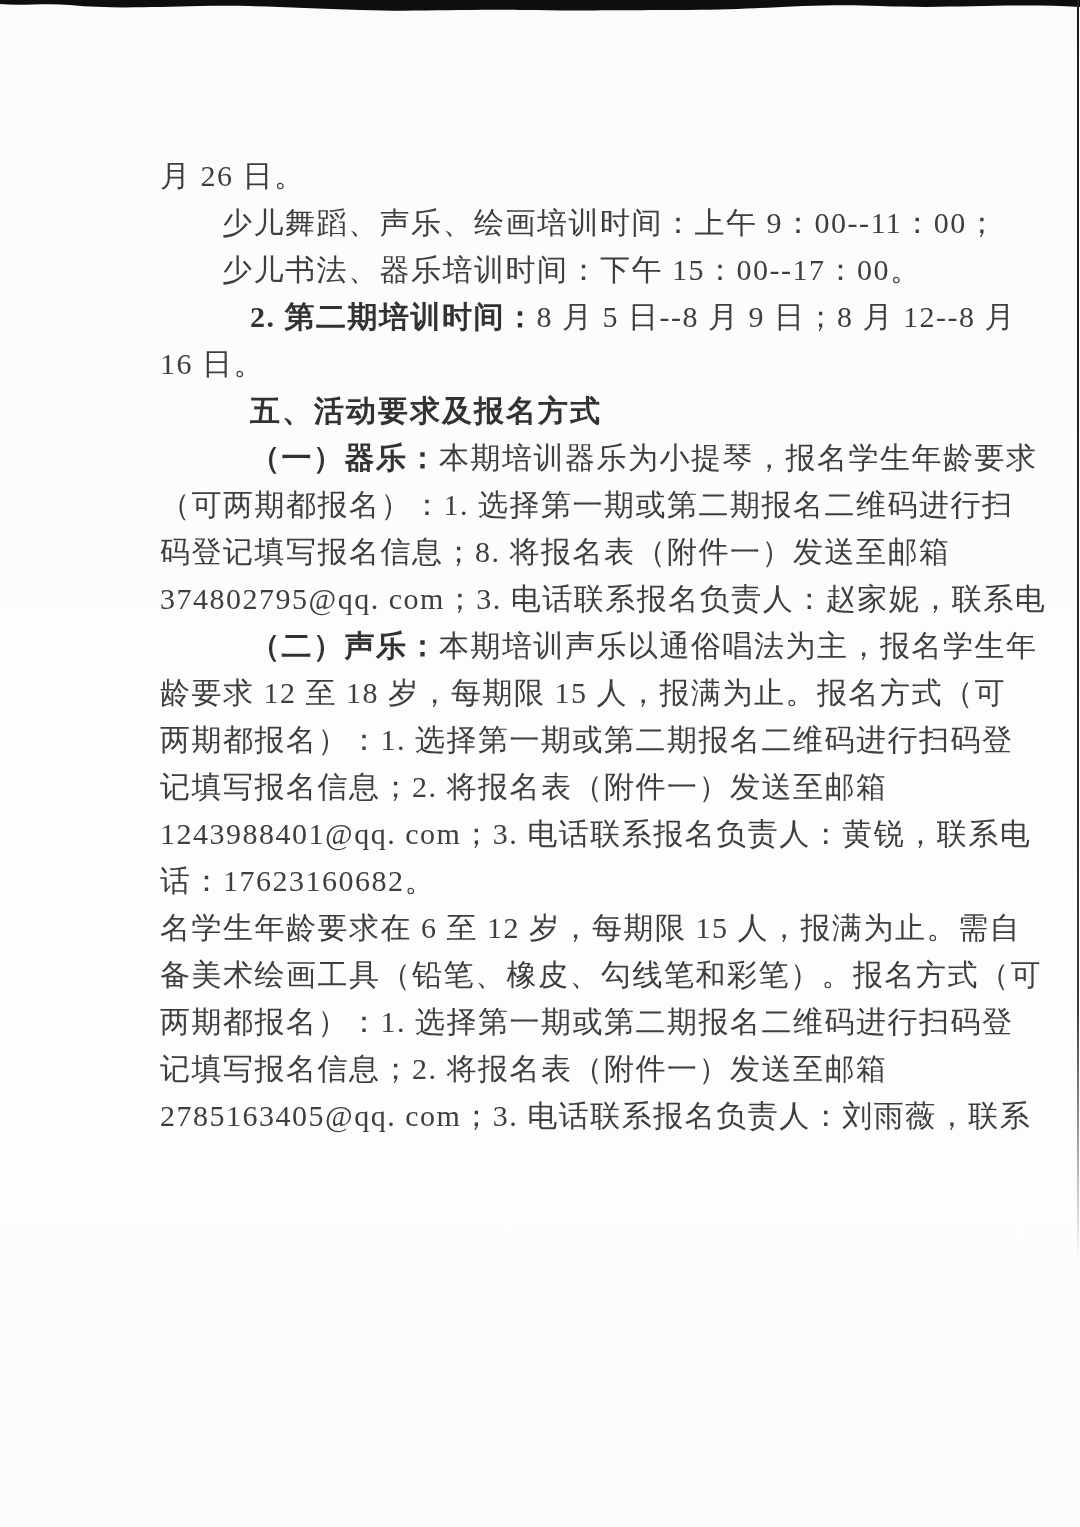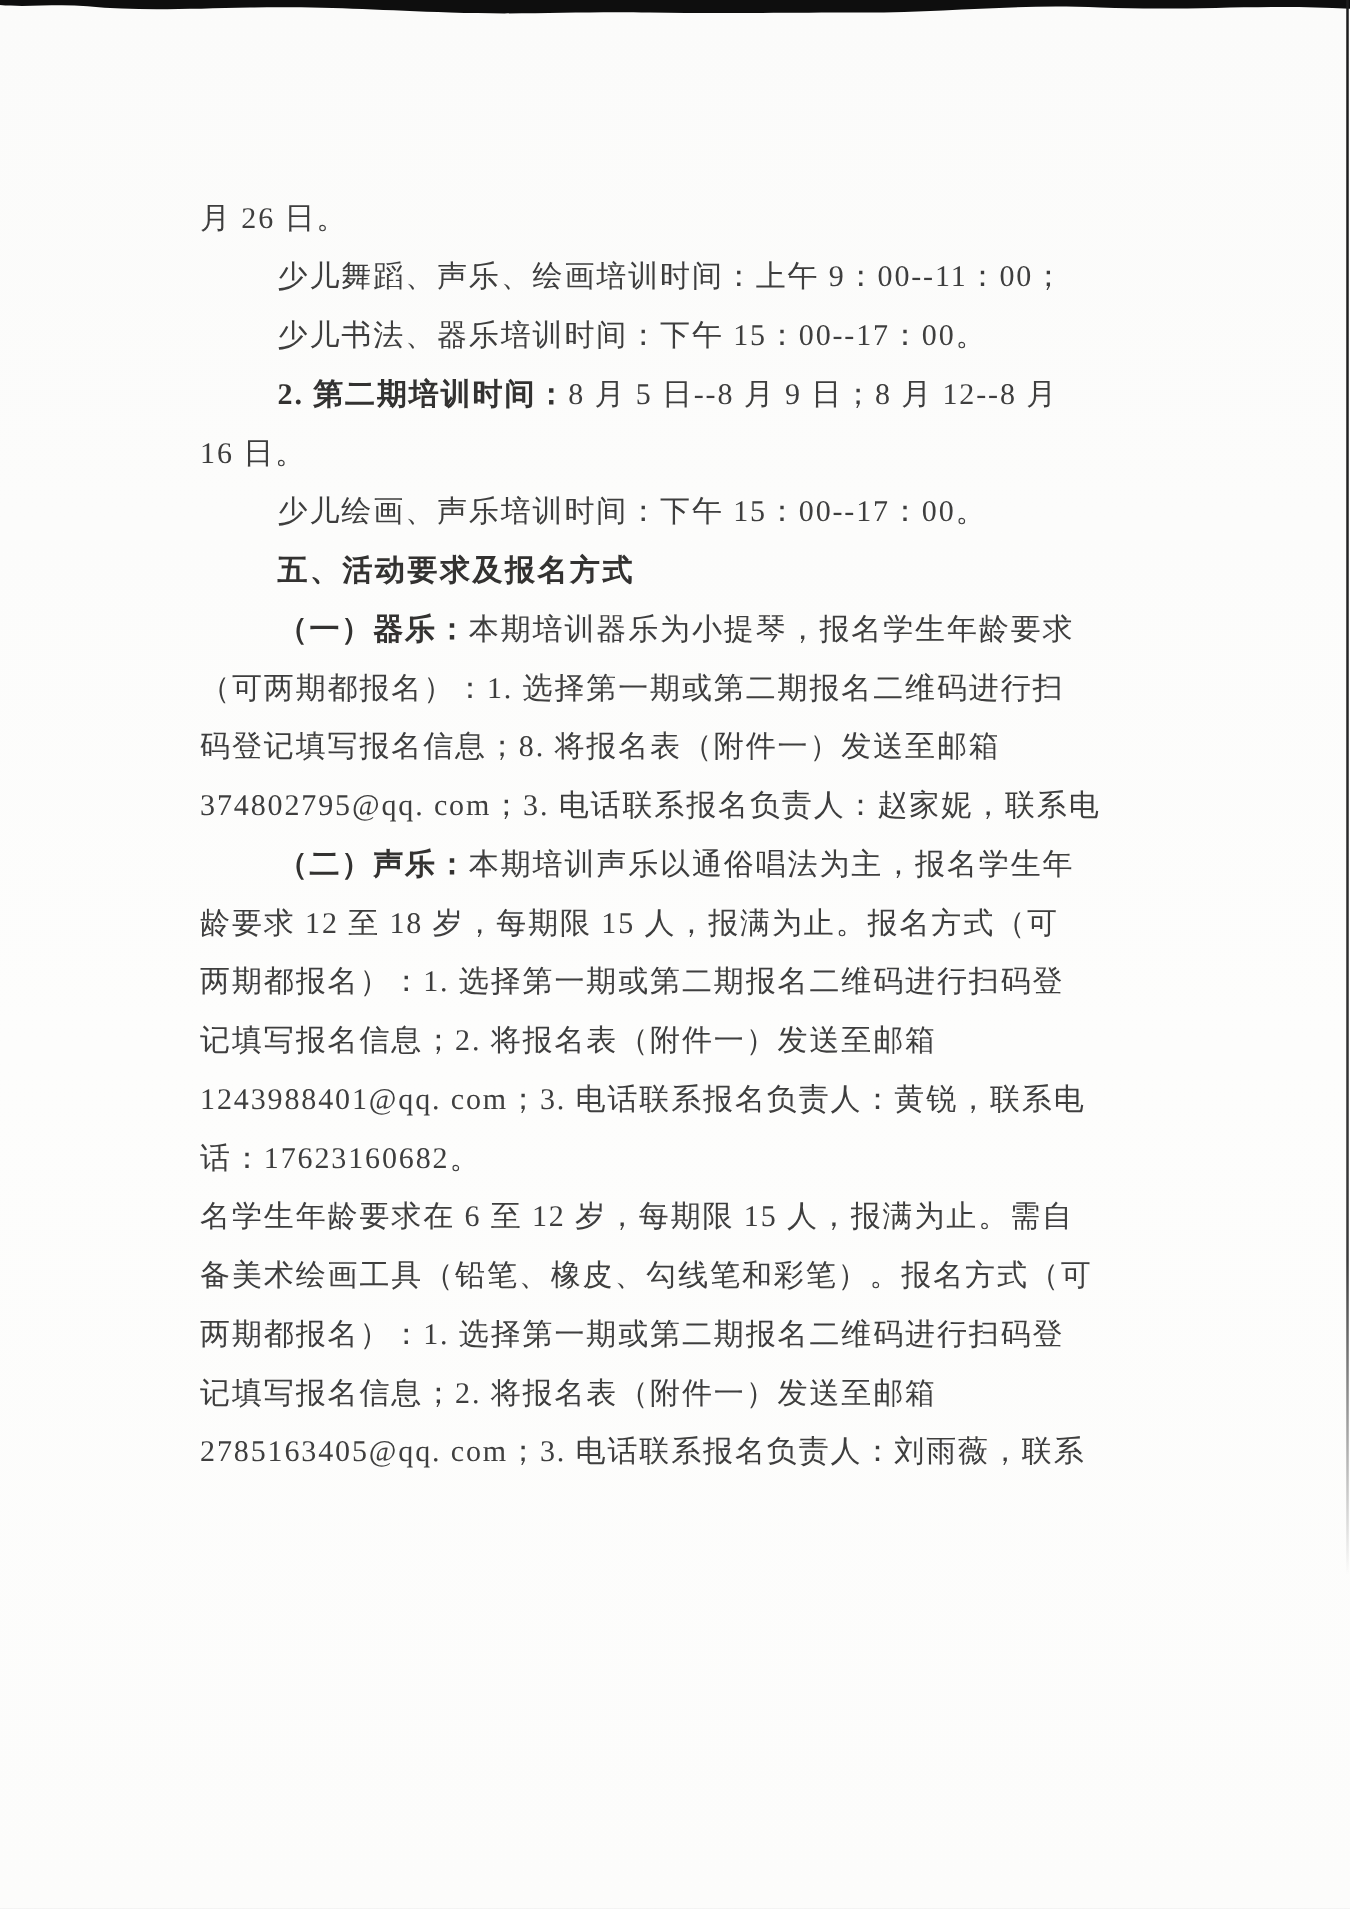--- a/index.html
+++ b/index.html
@@ -25,25 +25,25 @@
   }
   .content {
     position: absolute;
     top: 152px;
     left: 160px;
     white-space: nowrap;
   }
   .line {
     height: 47px;
     line-height: 47px;
-    font-size: 24px;
+    font-size: 30px;
     letter-spacing: 1.5px;
   }
   .ind { padding-left: 62px; }
-  .b { font-weight: 700; color: #333231; }
+  .b { font-weight: 700; color: #333231; margin-left: 28px; }
   .heading .b { letter-spacing: 2px; }
 </style>
 </head>
 <body>
 
 <div class="page">
 
   <div class="scan-top">
     <svg width="1080" height="12" viewBox="0 0 1080 12" xmlns="http://www.w3.org/2000/svg">
       <path d="M0,0 L1080,0 L1080,7 C1010,3 955,9 880,6 C810,3 760,10 690,10
@@ -53,21 +53,20 @@
   </div>
 
   <div class="scan-right"></div>
 
   <div class="content">
     <div class="line"><span>月 26 日。</span></div>
     <div class="line ind"><span>少儿舞蹈、声乐、绘画培训时间：上午 9：00--11：00；</span></div>
     <div class="line ind"><span>少儿书法、器乐培训时间：下午 15：00--17：00。</span></div>
     <div class="line ind"><span class="b">2. 第二期培训时间：</span><span>8 月 5 日--8 月 9 日；8 月 12--8 月</span></div>
     <div class="line"><span>16 日。</span></div>
-    <div class="line ind"><span>少儿绘画、声乐培训时间：下午 15：00--17：00。</span></div>
     <div class="line ind heading"><span class="b">五、活动要求及报名方式</span></div>
     <div class="line ind"><span class="b">（一）器乐：</span><span>本期培训器乐为小提琴，报名学生年龄要求</span></div>
     <div class="line"><span>（可两期都报名）：1. 选择第一期或第二期报名二维码进行扫</span></div>
     <div class="line"><span>码登记填写报名信息；8. 将报名表（附件一）发送至邮箱</span></div>
     <div class="line"><span>374802795@qq. com；3. 电话联系报名负责人：赵家妮，联系电</span></div>
     <div class="line ind"><span class="b">（二）声乐：</span><span>本期培训声乐以通俗唱法为主，报名学生年</span></div>
     <div class="line"><span>龄要求 12 至 18 岁，每期限 15 人，报满为止。报名方式（可</span></div>
     <div class="line"><span>两期都报名）：1. 选择第一期或第二期报名二维码进行扫码登</span></div>
     <div class="line"><span>记填写报名信息；2. 将报名表（附件一）发送至邮箱</span></div>
     <div class="line"><span>1243988401@qq. com；3. 电话联系报名负责人：黄锐，联系电</span></div>

